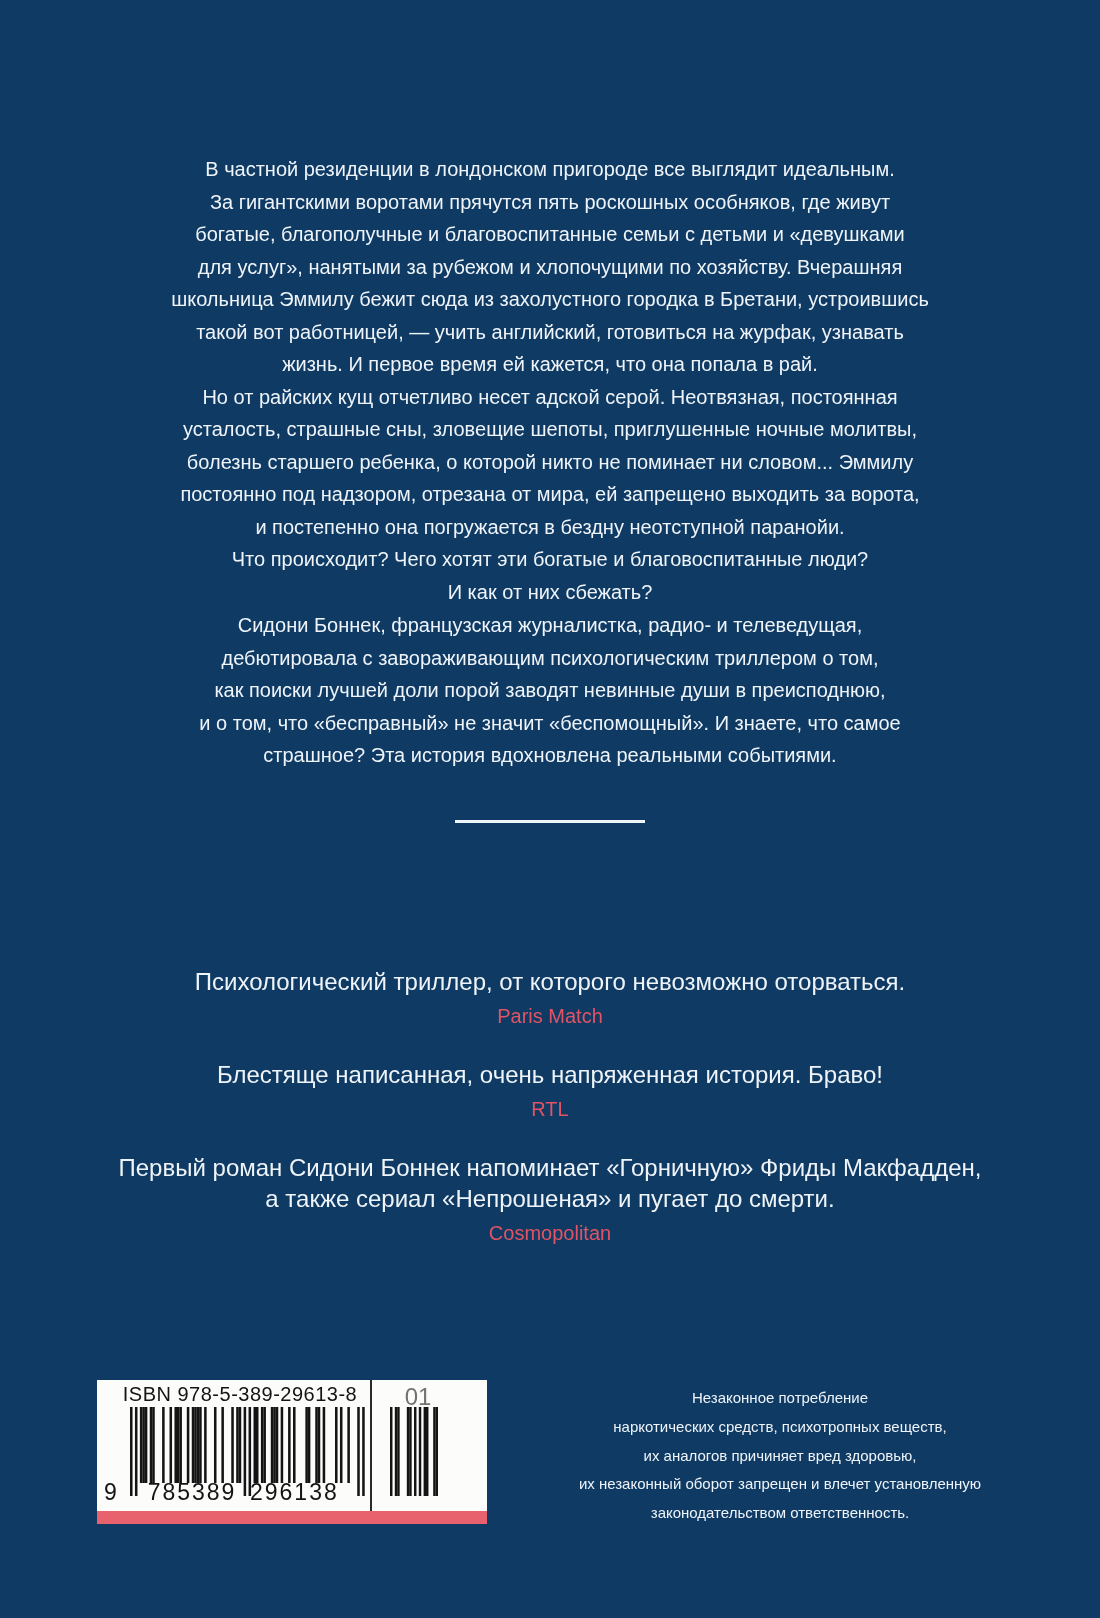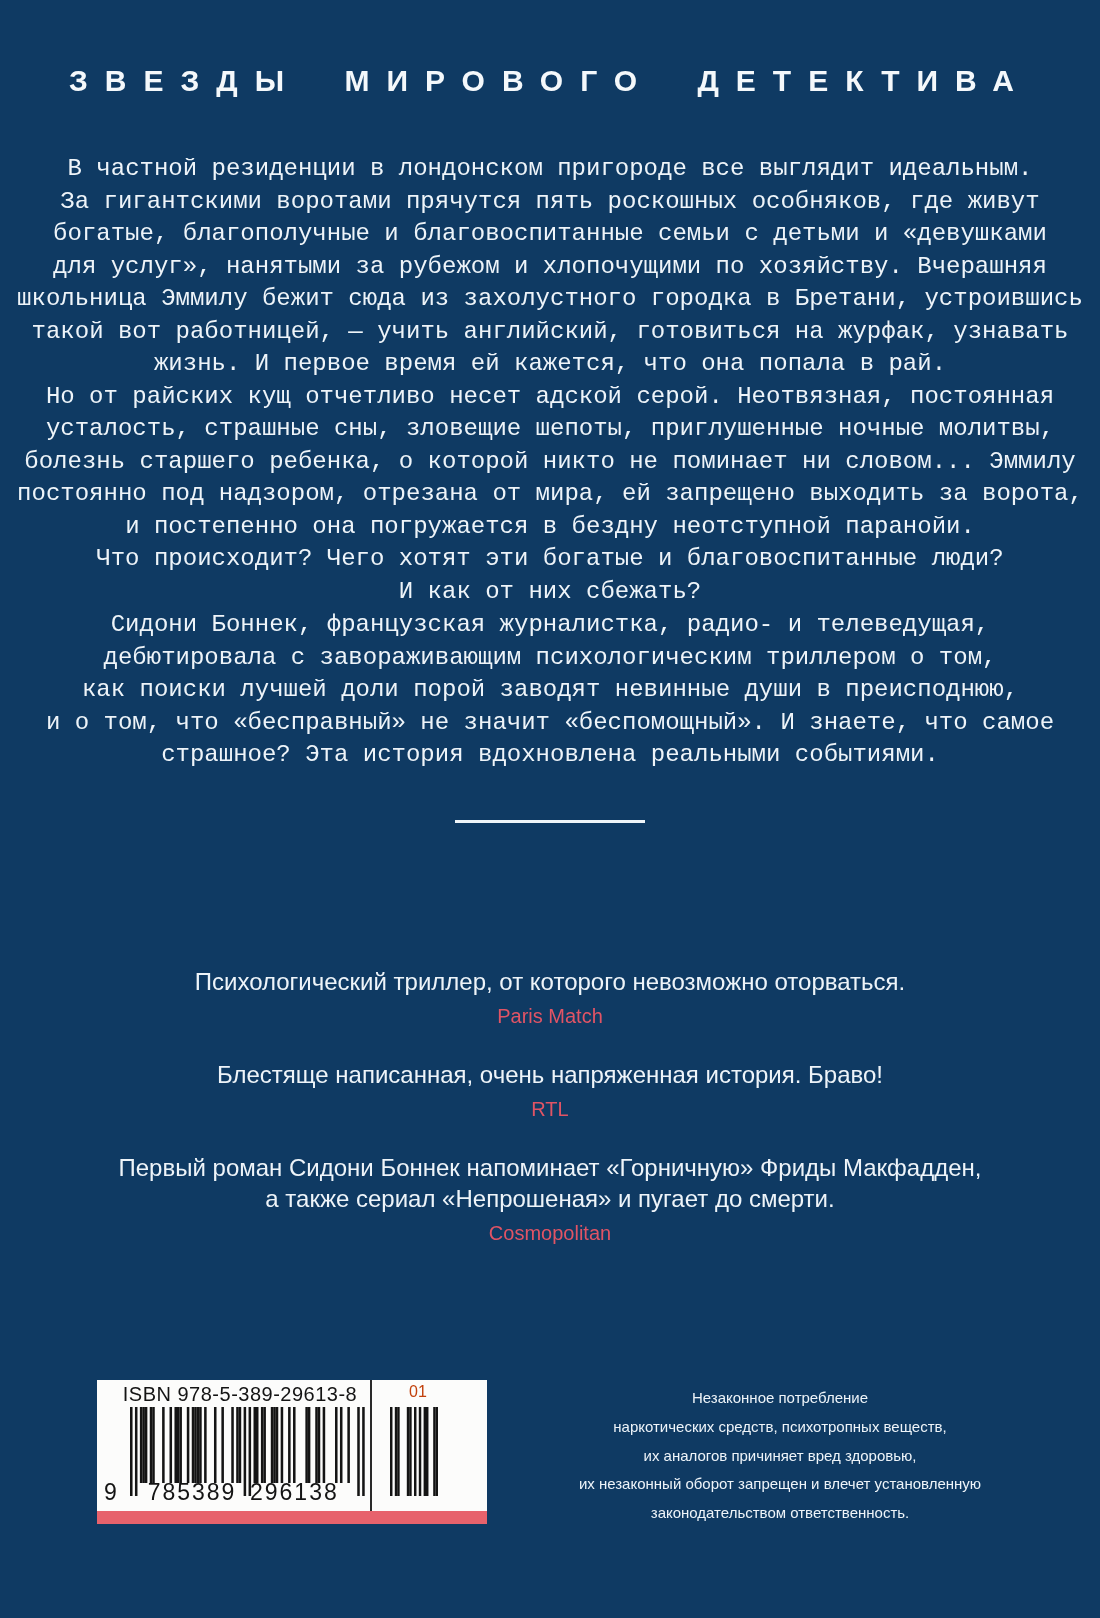--- a/index.html
+++ b/index.html
@@ -17,23 +17,22 @@
     font-size:30px;font-weight:bold;
     letter-spacing:17px;word-spacing:18px;
     color:#f4f8fb;white-space:nowrap;
   }
   .synopsis{
     position:absolute;top:153px;left:0;width:100%;
     text-align:center;
   }
   .synopsis p{
     margin:0;
-    font-size:24px;line-height:32.5px;
+    font-size:20px;line-height:32.5px;
     white-space:pre-line;
-    font-family:Liberation Mono, monospace;
   }
   .synopsis p.p2{margin-top:1px;text-align:center;}
   .divider{
     position:absolute;top:820px;left:455px;
     width:190px;height:3px;background:#eef4f9;
   }
   .review{position:absolute;left:0;width:100%;text-align:center;}
   .review .quote{font-size:24px;line-height:31px;white-space:pre-line;}
   .review .source{font-size:20px;margin-top:8px;color:#e15465;}
   .r1{top:872px}.r2{top:966px}.r3{top:1059px}.r4{top:1152px}
@@ -41,21 +40,21 @@
     position:absolute;left:97px;top:1380px;
     width:390px;height:144px;background:#fcfcfb;
     color:#141414;
   }
   .isbn{
     position:absolute;left:18px;top:3px;width:250px;
     text-align:center;font-size:20px;letter-spacing:.5px;color:#141414;
   }
   .addon-label{
     position:absolute;left:276px;top:3px;width:90px;
-    text-align:center;font-size:16px;color:#c2410c;
+    text-align:center;font-size:24px;color:#737373;
   }
   .bsep{position:absolute;left:273px;top:0;width:2px;height:131px;background:#2a2a2a;}
   .main-bars{position:absolute;left:33px;top:27px;line-height:0;}
   .addon-bars{position:absolute;left:293px;top:27px;line-height:0;}
   .d{position:absolute;top:99px;font-size:23px;color:#141414;}
   .d0{left:7px;}
   .d1{left:44px;width:102px;text-align:center;letter-spacing:2px;}
   .d2{left:153px;width:110px;text-align:left;letter-spacing:2px;}
   .strip{position:absolute;left:0;bottom:0;width:100%;height:13px;background:#e7626c;}
   .legal{
@@ -66,21 +65,20 @@
   .watermark{
     position:absolute;right:12px;top:1591px;
     font-size:13px;color:#93a0ab;letter-spacing:.5px;margin-top:24px;
   }
 </style>
 </head>
 <body>
 
 <div class="cover">
 
-  <div class="series-header">ЗВЕЗДЫ МИРОВОГО ДЕТЕКТИВА</div>
 
   <div class="synopsis">
     <p>В частной резиденции в лондонском пригороде все выглядит идеальным.
 За гигантскими воротами прячутся пять роскошных особняков, где живут
 богатые, благополучные и благовоспитанные семьи с детьми и «девушками
 для услуг», нанятыми за рубежом и хлопочущими по хозяйству. Вчерашняя
 школьница Эммилу бежит сюда из захолустного городка в Бретани, устроившись
 такой вот работницей, — учить английский, готовиться на журфак, узнавать
 жизнь. И первое время ей кажется, что она попала в рай.
 Но от райских кущ отчетливо несет адской серой. Неотвязная, постоянная

